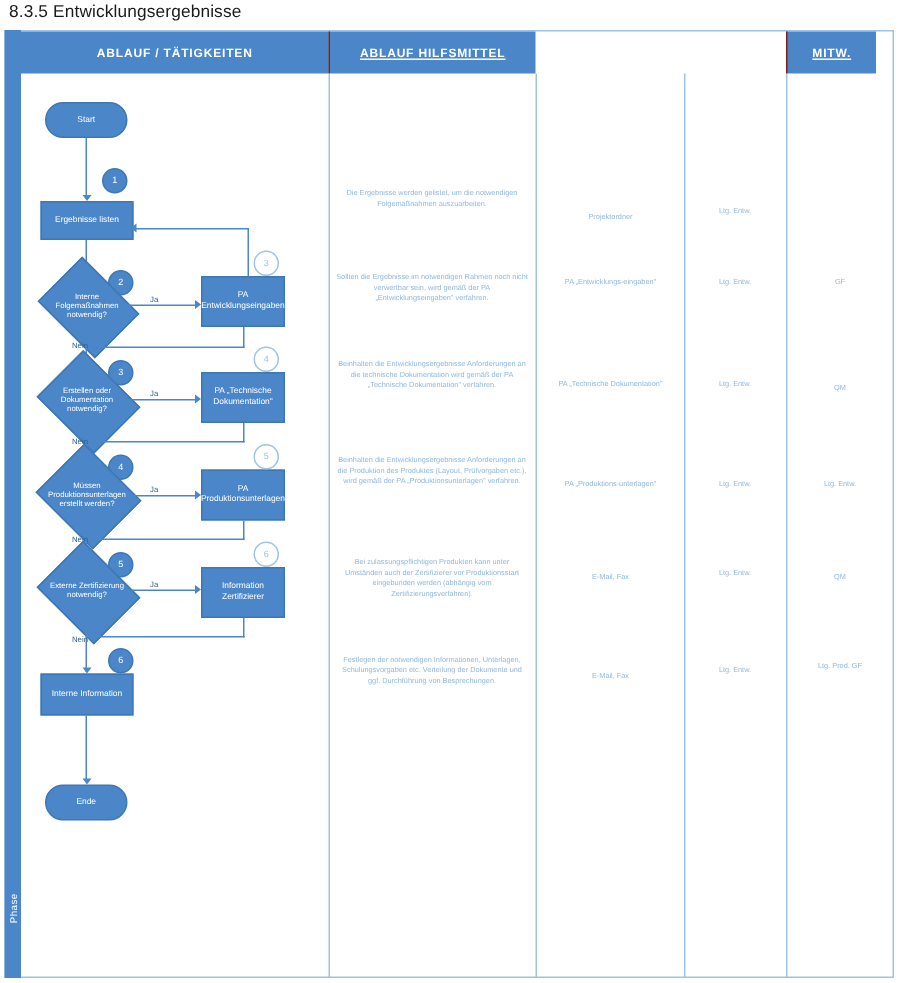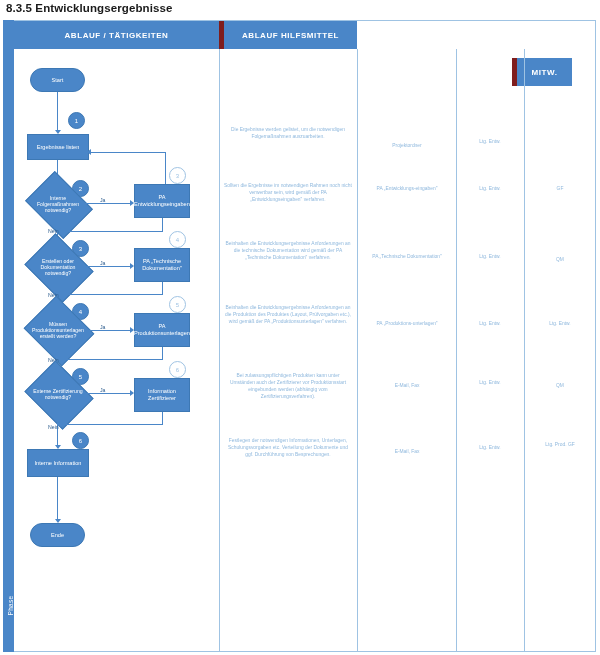--- a/index.html
+++ b/index.html
@@ -1,36 +1,36 @@
 <!DOCTYPE html>
 <html><head>
 <meta charset="utf-8">
 <style>
   html,body{margin:0;padding:0;background:#ffffff;}
   body{font-family:"Liberation Sans", sans-serif;}
   #page{position:relative;width:600px;height:655px;overflow:hidden;background:#fff;}
 
   
   .title-bar{position:absolute;left:0;top:0;width:600px;height:20px;background:#ffffff;}
-  .title-txt{position:absolute;left:6px;top:2px;font-size:11.5px;color:#1a1a1a;font-weight:700;letter-spacing:.1px;}
+  .title-txt{position:absolute;left:6px;top:2px;font-size:11.5px;color:#1a1a1a;font-weight:400;letter-spacing:.1px;}
 
   
   .frame{position:absolute;left:3px;top:20px;width:593px;height:632px;border:1px solid #9fc3e3;background:#fff;box-sizing:border-box;}
 
   
   .phase-strip{position:absolute;left:3px;top:20px;width:11px;height:632px;background:#4a86c8;}
   .phase-lbl{position:absolute;left:-18px;top:580px;width:50px;height:11px;
       transform:rotate(-90deg);transform-origin:center center;
       font-size:6.5px;color:#ffffff;text-align:center;line-height:11px;letter-spacing:.3px;}
 
   
   .hdr{position:absolute;top:21px;height:28px;background:#4a86c8;box-sizing:border-box;
        color:#fff;font-size:8px;font-weight:bold;letter-spacing:.55px;
        display:flex;align-items:center;justify-content:center;text-align:center;}
-  .hdr + .hdr{border-left:5px solid #7f1d1d;}
+  .hdr + .hdr{border-left:1px solid #7f1d1d;text-decoration:underline;}
 
   
   .vsep{position:absolute;top:49px;width:1px;height:603px;background:#9fc3e3;}
 
   
   .node{position:absolute;box-sizing:border-box;display:flex;align-items:center;justify-content:center;
         text-align:center;color:#ffffff;font-size:5.6px;line-height:1.25;background:#4a86c8;
         border:1px solid #3d78b4;}
   .term{border-radius:14px;}
   .rect{}
@@ -72,21 +72,21 @@
   </div>
 
   <div class="frame"></div>
 
   <div class="phase-strip">
     <div class="phase-lbl">Phase</div>
   </div>
 
   <div class="hdr" style="left:14px;width:205px;">ABLAUF / TÄTIGKEITEN</div>
   <div class="hdr" style="left:219px;width:138px;">ABLAUF HILFSMITTEL</div>
-  <div class="hdr" style="left:512px;width:60px;margin-top:37px;">MITW.</div>
+  <div class="hdr" style="left:524px;width:60px;">MITW.</div>
 
   <div class="vsep" style="left:219px;"></div>
   <div class="vsep" style="left:357px;"></div>
   <div class="vsep" style="left:456px;"></div>
   <div class="vsep" style="left:524px;"></div>
 
   <div class="node term" style="left:30px;top:68px;width:55px;height:24px;">Start</div>
 
   <div class="ln lnv" style="left:57px;top:92px;height:40px;"></div>
   <div class="arrow ar-down" style="left:54.5px;top:130px;"></div>

